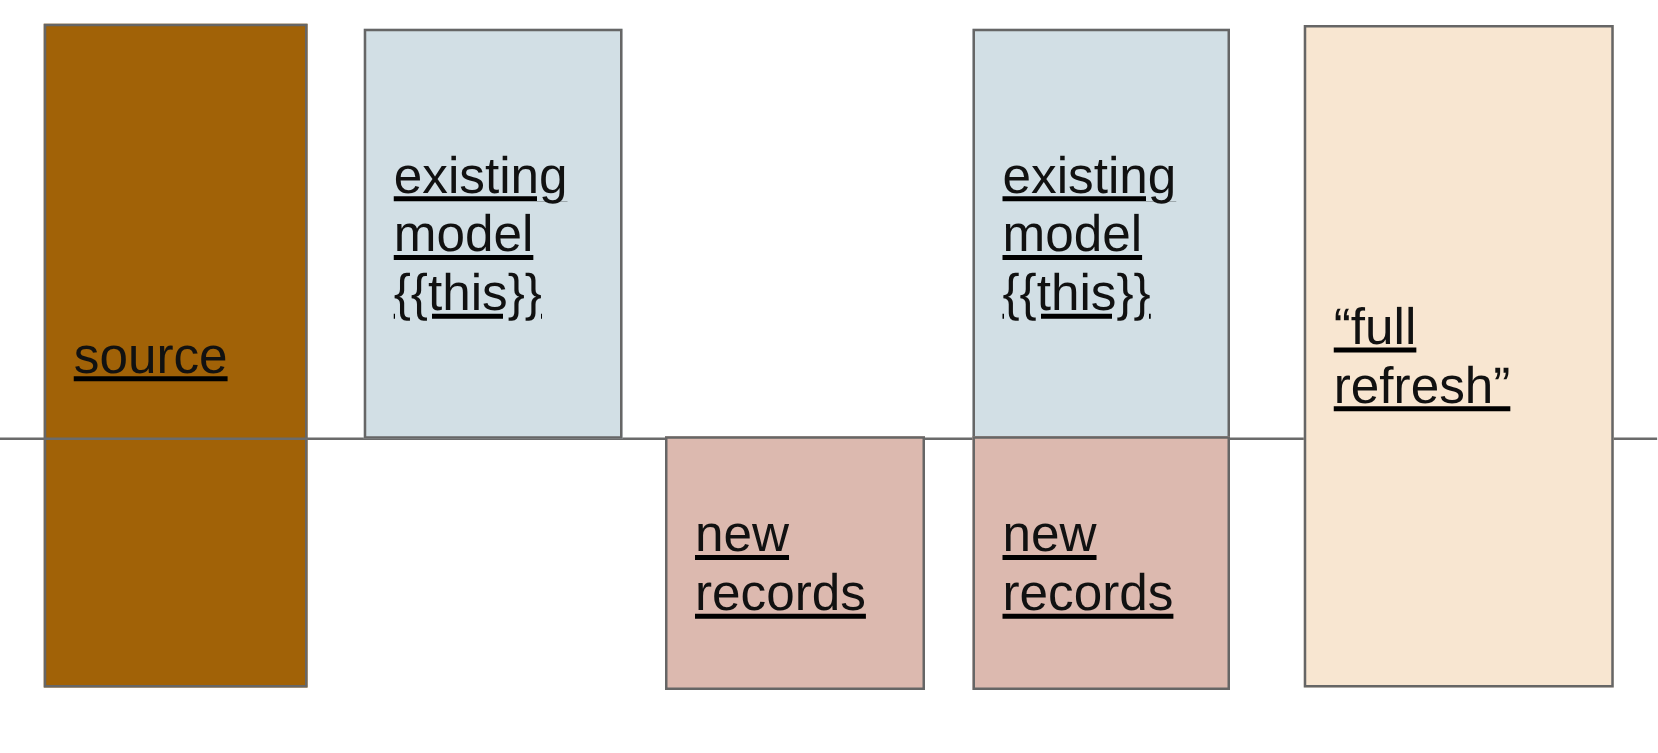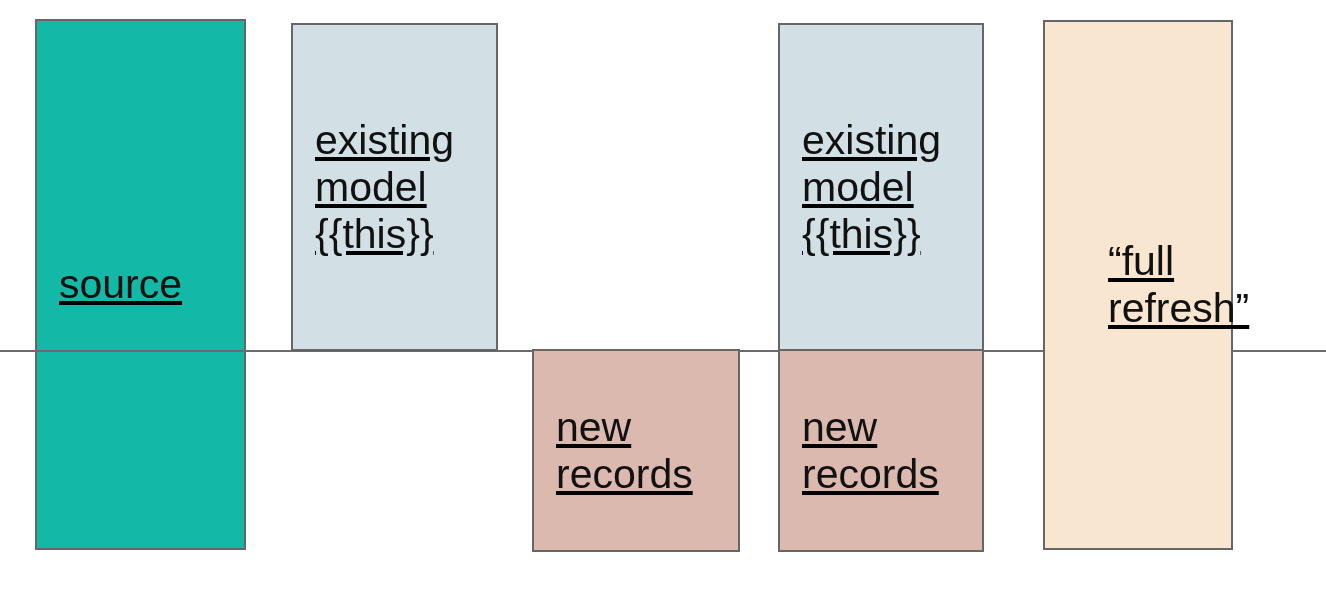--- a/index.html
+++ b/index.html
@@ -40,28 +40,28 @@
     width: 1326px;
     height: 2px;
     background: #6b6b6b;
   }
   
   .box-source    { left: 35px;   top: 19px;  width: 211px; height: 531px; }
   .box-model-1   { left: 291px;  top: 23px;  width: 207px; height: 328px; }
   .box-records-1 { left: 532px;  top: 349px; width: 208px; height: 203px; }
   .box-model-2   { left: 778px;  top: 23px;  width: 206px; height: 328px; }
   .box-records-2 { left: 778px;  top: 349px; width: 206px; height: 203px; }
-  .box-refresh   { left: 1043px; top: 20px;  width: 190px; height: 530px; padding-left: 41px; }
+  .box-refresh   { left: 1043px; top: 20px;  width: 248px; height: 530px; }
 </style>
 </head>
 <body>
 
 <div class="canvas" style="background-color: rgb(255, 255, 255);">
 
-  <div class="box box-source" style="background-color: #14b8a6; border-color: rgb(102, 102, 102);">
+  <div class="box box-source" style="background-color: #a16207; border-color: rgb(102, 102, 102);">
     <span class="label" style="color: rgb(17, 17, 17);">source</span>
   </div>
 
   <div class="hline" style="background-color: rgb(107, 107, 107);"></div>
 
   <div class="box box-model-1" style="background-color: rgb(210, 223, 229); border-color: rgb(102, 102, 102);">
     <span class="label" style="color: rgb(17, 17, 17);">existing
 model
 {{this}}</span>
   </div>

